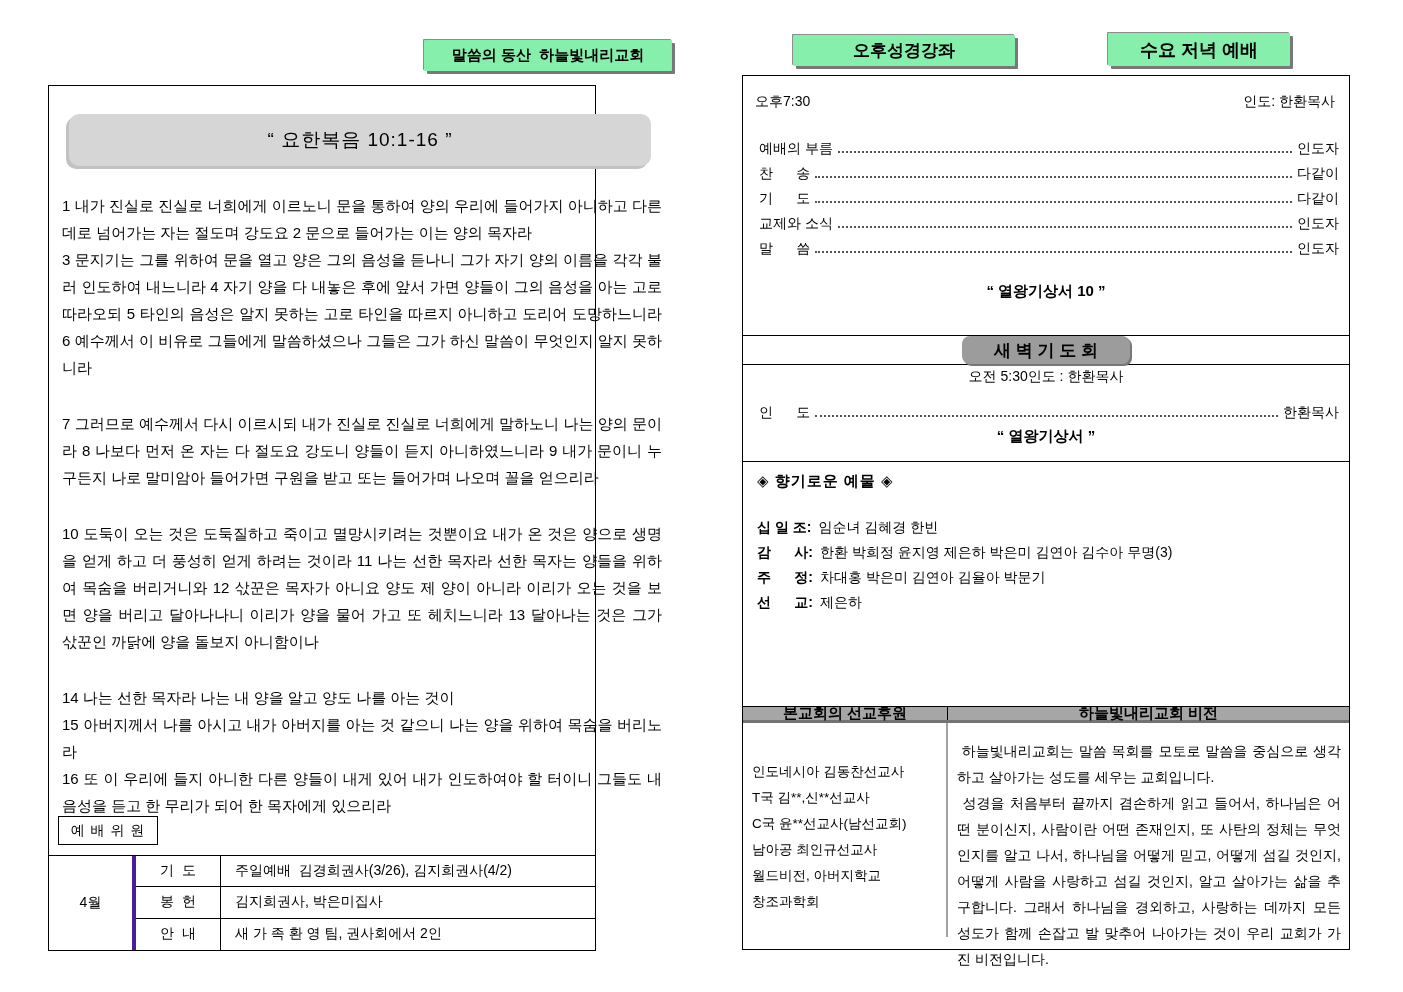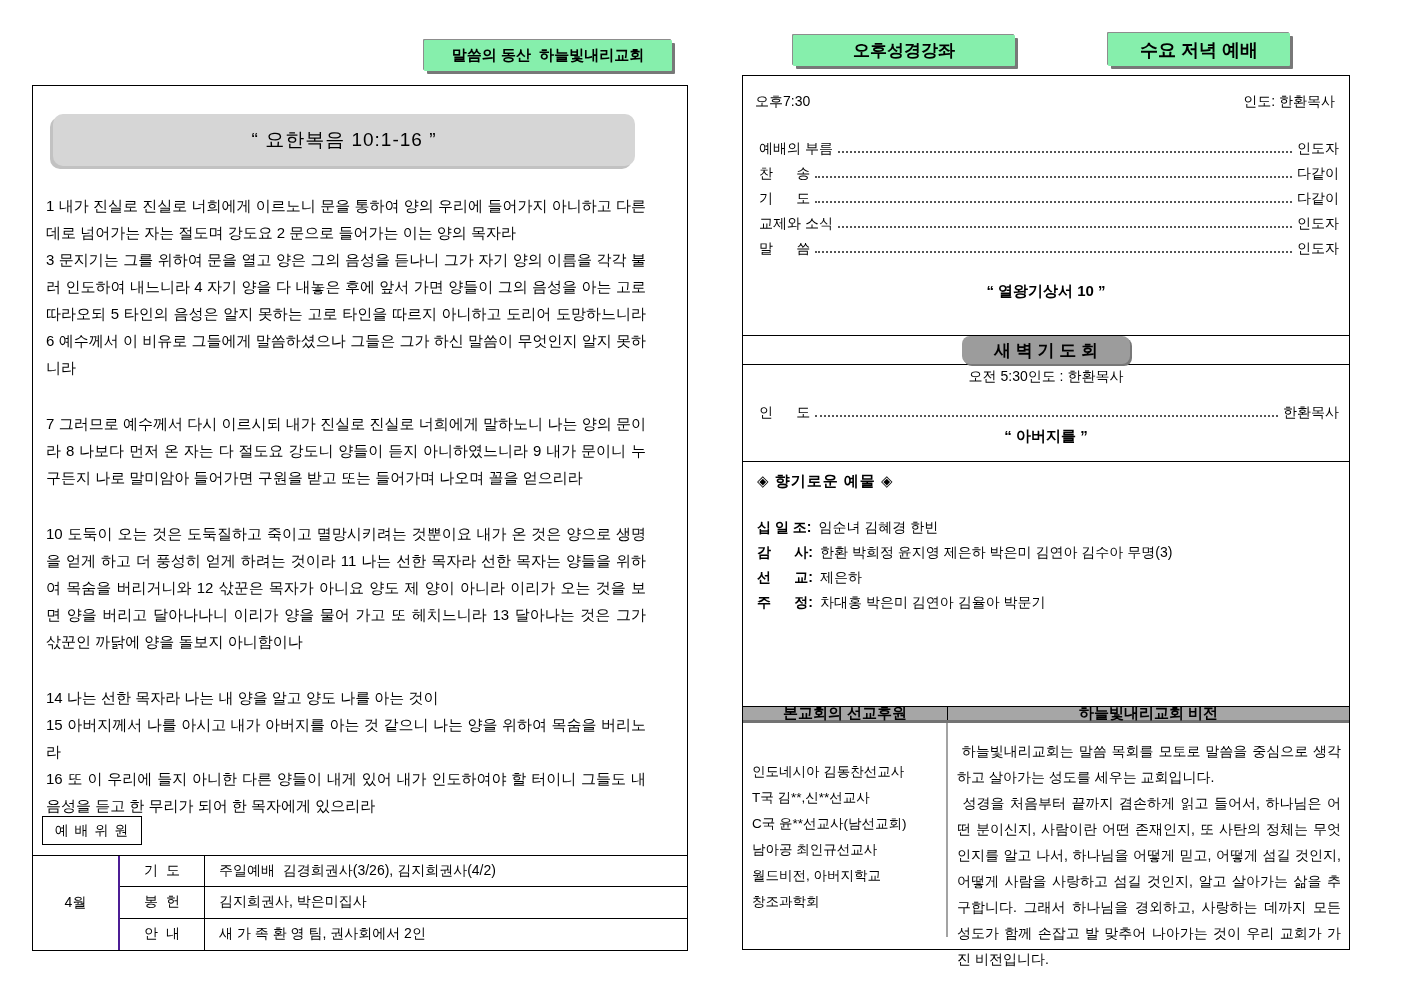--- a/index.html
+++ b/index.html
@@ -16,21 +16,21 @@
     display:flex; align-items:center; justify-content:center;
     font-weight:bold; color:#000;
     box-shadow:3px 3px 0 #787878, -1px -1px 0 #8d8d8d;
   }
   #badge-church { left:424px; top:40px; width:248px; height:31px; font-size:15px; }
   #badge-afternoon { left:793px; top:35px; width:222px; height:31px; font-size:17px; }
   #badge-wednesday { left:1108px; top:33px; width:182px; height:33px; font-size:18px; }
 
   
   .left-page {
-    position:absolute; left:32px; top:85px; width:656px; height:866px;
+    position:absolute; left:48px; top:85px; width:548px; height:866px;
     border:1px solid #000; background:#fff;
   }
   .title-bar {
     position:absolute; left:20px; top:28px; width:582px; height:52px;
     background:#d6d6d6; border-radius:10px;
     box-shadow:-3px 3px 0 #c2c2c2;
     display:flex; align-items:center; justify-content:center;
     font-size:19px; letter-spacing:1px;
   }
   .verses {
@@ -46,21 +46,21 @@
     display:flex; align-items:center; justify-content:center;
     font-size:14px; letter-spacing:1px; white-space:pre;
   }
   .committee-table {
     position:absolute; left:0; bottom:0; width:100%; height:95px;
     border-top:1px solid #000;
     display:grid; grid-template-columns:87px 85px 1fr; grid-template-rows:1fr 1fr 1fr;
     font-size:14px;
   }
   .ct-month {
-    grid-row:1 / 4; border-right:2px solid #4c1d95;
+    grid-row:1 / 4; border-right:4px solid #4c1d95;
     display:flex; align-items:center; justify-content:center;
   }
   .ct-label {
     border-right:1px solid #000; border-bottom:1px solid #000;
     display:flex; align-items:center; justify-content:center; white-space:pre;
   }
   .ct-value {
     border-bottom:1px solid #000; display:flex; align-items:center;
     padding-left:14px; white-space:pre;
   }
@@ -213,42 +213,42 @@
         <span>오전 5:30</span>
         <span>인도 : 한환목사</span>
       </div>
 
       <div class="dawn-row ww-row">
         <span class="lbl">인      도</span>
         <span class="dots"></span>
         <span>한환목사</span>
       </div>
 
-      <div class="dawn-scripture">“ 아버지를 ”</div>
+      <div class="dawn-scripture">“ 열왕기상서 ”</div>
     </div>
   </div>
 
   <div class="rp-offerings">
     <div class="off-heading">◈ 향기로운 예물 ◈</div>
     <div class="off-list">
       <div class="off-row">
         <span class="lbl">십 일 조:</span>
         <span class="val">임순녀 김혜경 한빈</span>
       </div>
       <div class="off-row">
         <span class="lbl">감      사:</span>
         <span class="val">한환 박희정 윤지영 제은하 박은미 김연아 김수아 무명(3)</span>
       </div>
       <div class="off-row">
+        <span class="lbl">주      정:</span>
+        <span class="val">차대홍 박은미 김연아 김율아 박문기</span>
+      </div>
+      <div class="off-row">
         <span class="lbl">선      교:</span>
         <span class="val">제은하</span>
-      </div>
-      <div class="off-row">
-        <span class="lbl">주      정:</span>
-        <span class="val">차대홍 박은미 김연아 김율아 박문기</span>
       </div>
     </div>
   </div>
 
   <div class="rp-bottom">
     <div class="rb-header">
       <div class="cell left">본교회의 선교후원</div>
       <div class="cell right">하늘빛내리교회 비전</div>
     </div>
     <div class="rb-body">

